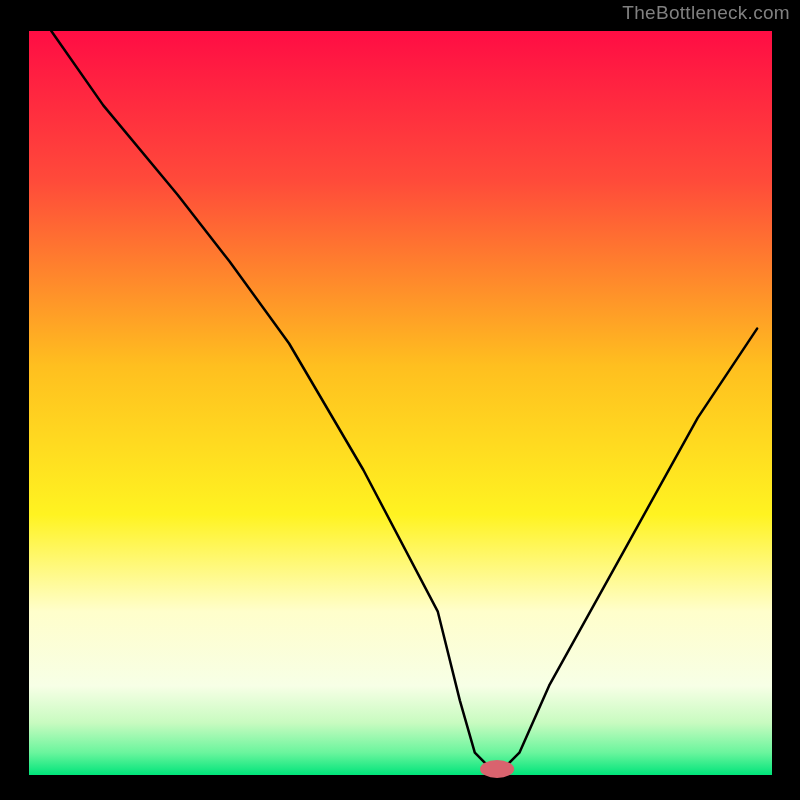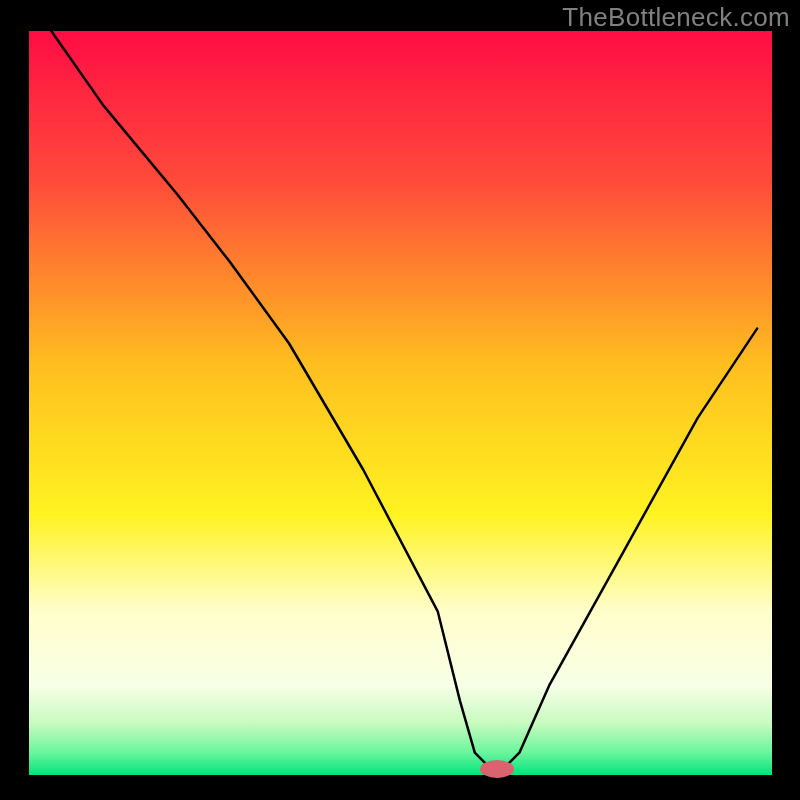--- a/index.html
+++ b/index.html
@@ -14,21 +14,21 @@
     position: relative;
     width: 800px;
     height: 800px;
   }
   .watermark {
     position: absolute;
     top: 2px;
     right: 10px;
     color: #808080;
     font-family: Arial, Helvetica, sans-serif;
-    font-size: 26px;
+    font-size: 19px;
     font-weight: 500;
     letter-spacing: 0.3px;
     z-index: 10;
   }
   svg.chart {
     position: absolute;
     left: 0;
     top: 0;
   }
 </style>

